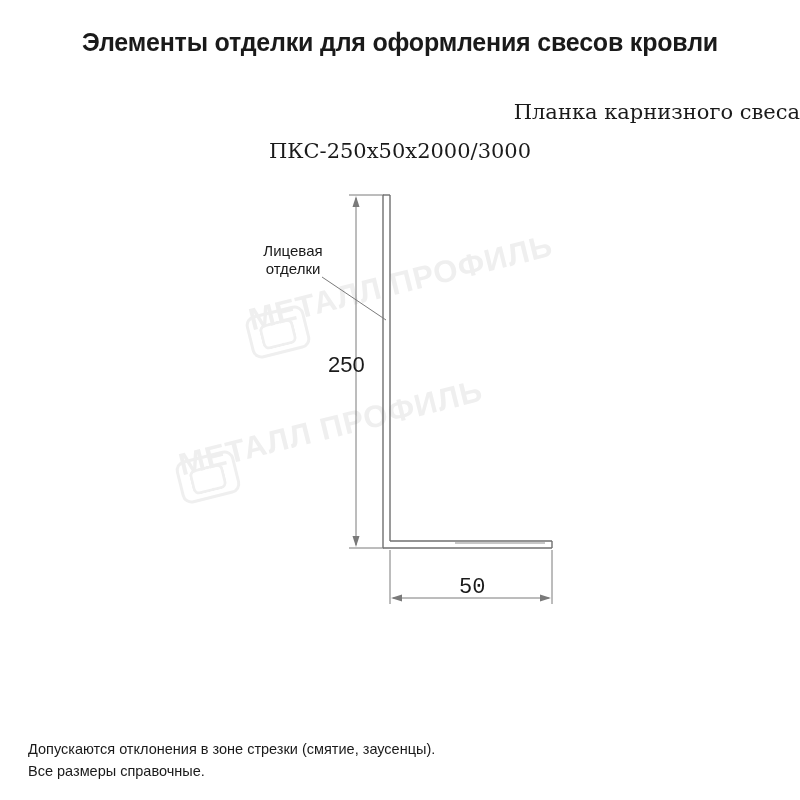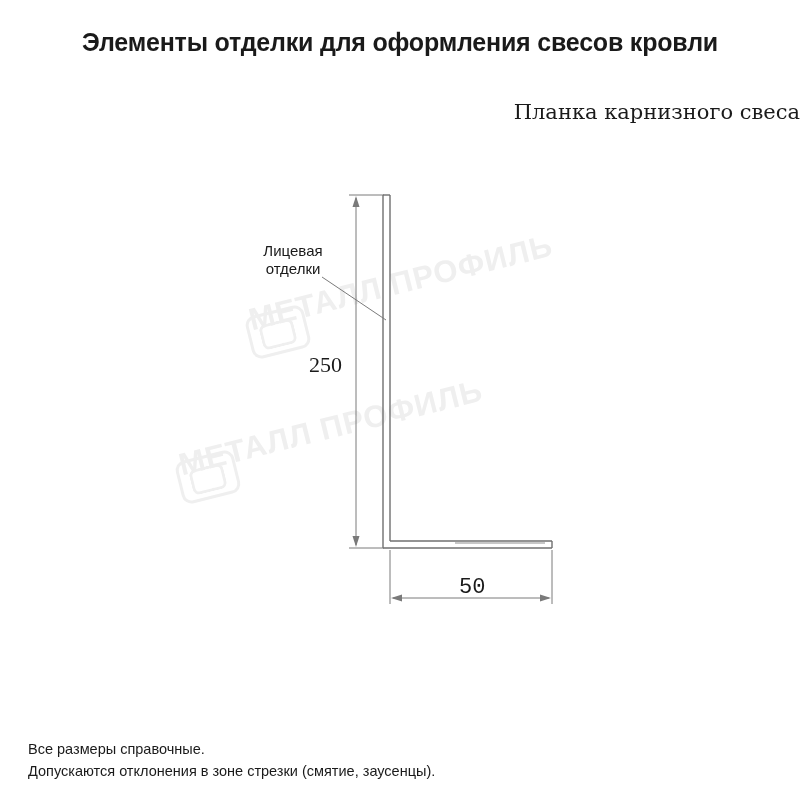--- a/index.html
+++ b/index.html
@@ -111,24 +111,24 @@
     left: 233px;
     top: 242px;
     width: 120px;
     text-align: center;
     font-size: 15px;
     line-height: 18px;
     font-family: "Liberation Sans", sans-serif;
   }
   .dim-250 {
     position: absolute;
-    left: 309px;
+    left: 328px;
     top: 352px;
     font-size: 22px;
-    font-family: Liberation Serif, serif;
+    font-family: Liberation Sans, sans-serif;
   }
   .dim-50 {
     position: absolute;
     left: 459px;
     top: 575px;
     font-size: 22px;
     font-family: Liberation Mono, monospace;
   }
   .notes {
     position: absolute;
@@ -140,20 +140,21 @@
   }
   .notes div { white-space: nowrap; }
 </style>
 </head>
 <body>
 
 <div class="page">
 
   <div class="title">Элементы отделки для оформления свесов кровли</div>
   <div class="subtitle">Планка карнизного свеса</div>
+  <div class="model">ПКС-250x50x2000/3000</div>
 
   <div class="watermarks">
     <div class="wm wm1">МЕТАЛЛ ПРОФИЛЬ</div>
     <div class="wm-logo wm-logo1"></div>
     <div class="wm wm2">МЕТАЛЛ ПРОФИЛЬ</div>
     <div class="wm-logo wm-logo2"></div>
   </div>
 
   <svg class="drawing" viewBox="0 0 800 460">
 
@@ -195,17 +196,17 @@
 
   <div class="label-face">
     <div>Лицевая</div>
     <div>отделки</div>
   </div>
 
   <div class="dim-250">250</div>
   <div class="dim-50">50</div>
 
   <div class="notes">
+    <div>Допускаются отклонения в зоне стрезки (смятие, заусенцы).</div>
     <div>Все размеры справочные.</div>
-    <div>Допускаются отклонения в зоне стрезки (смятие, заусенцы).</div>
   </div>
 
 </div>
 
 </body></html>

